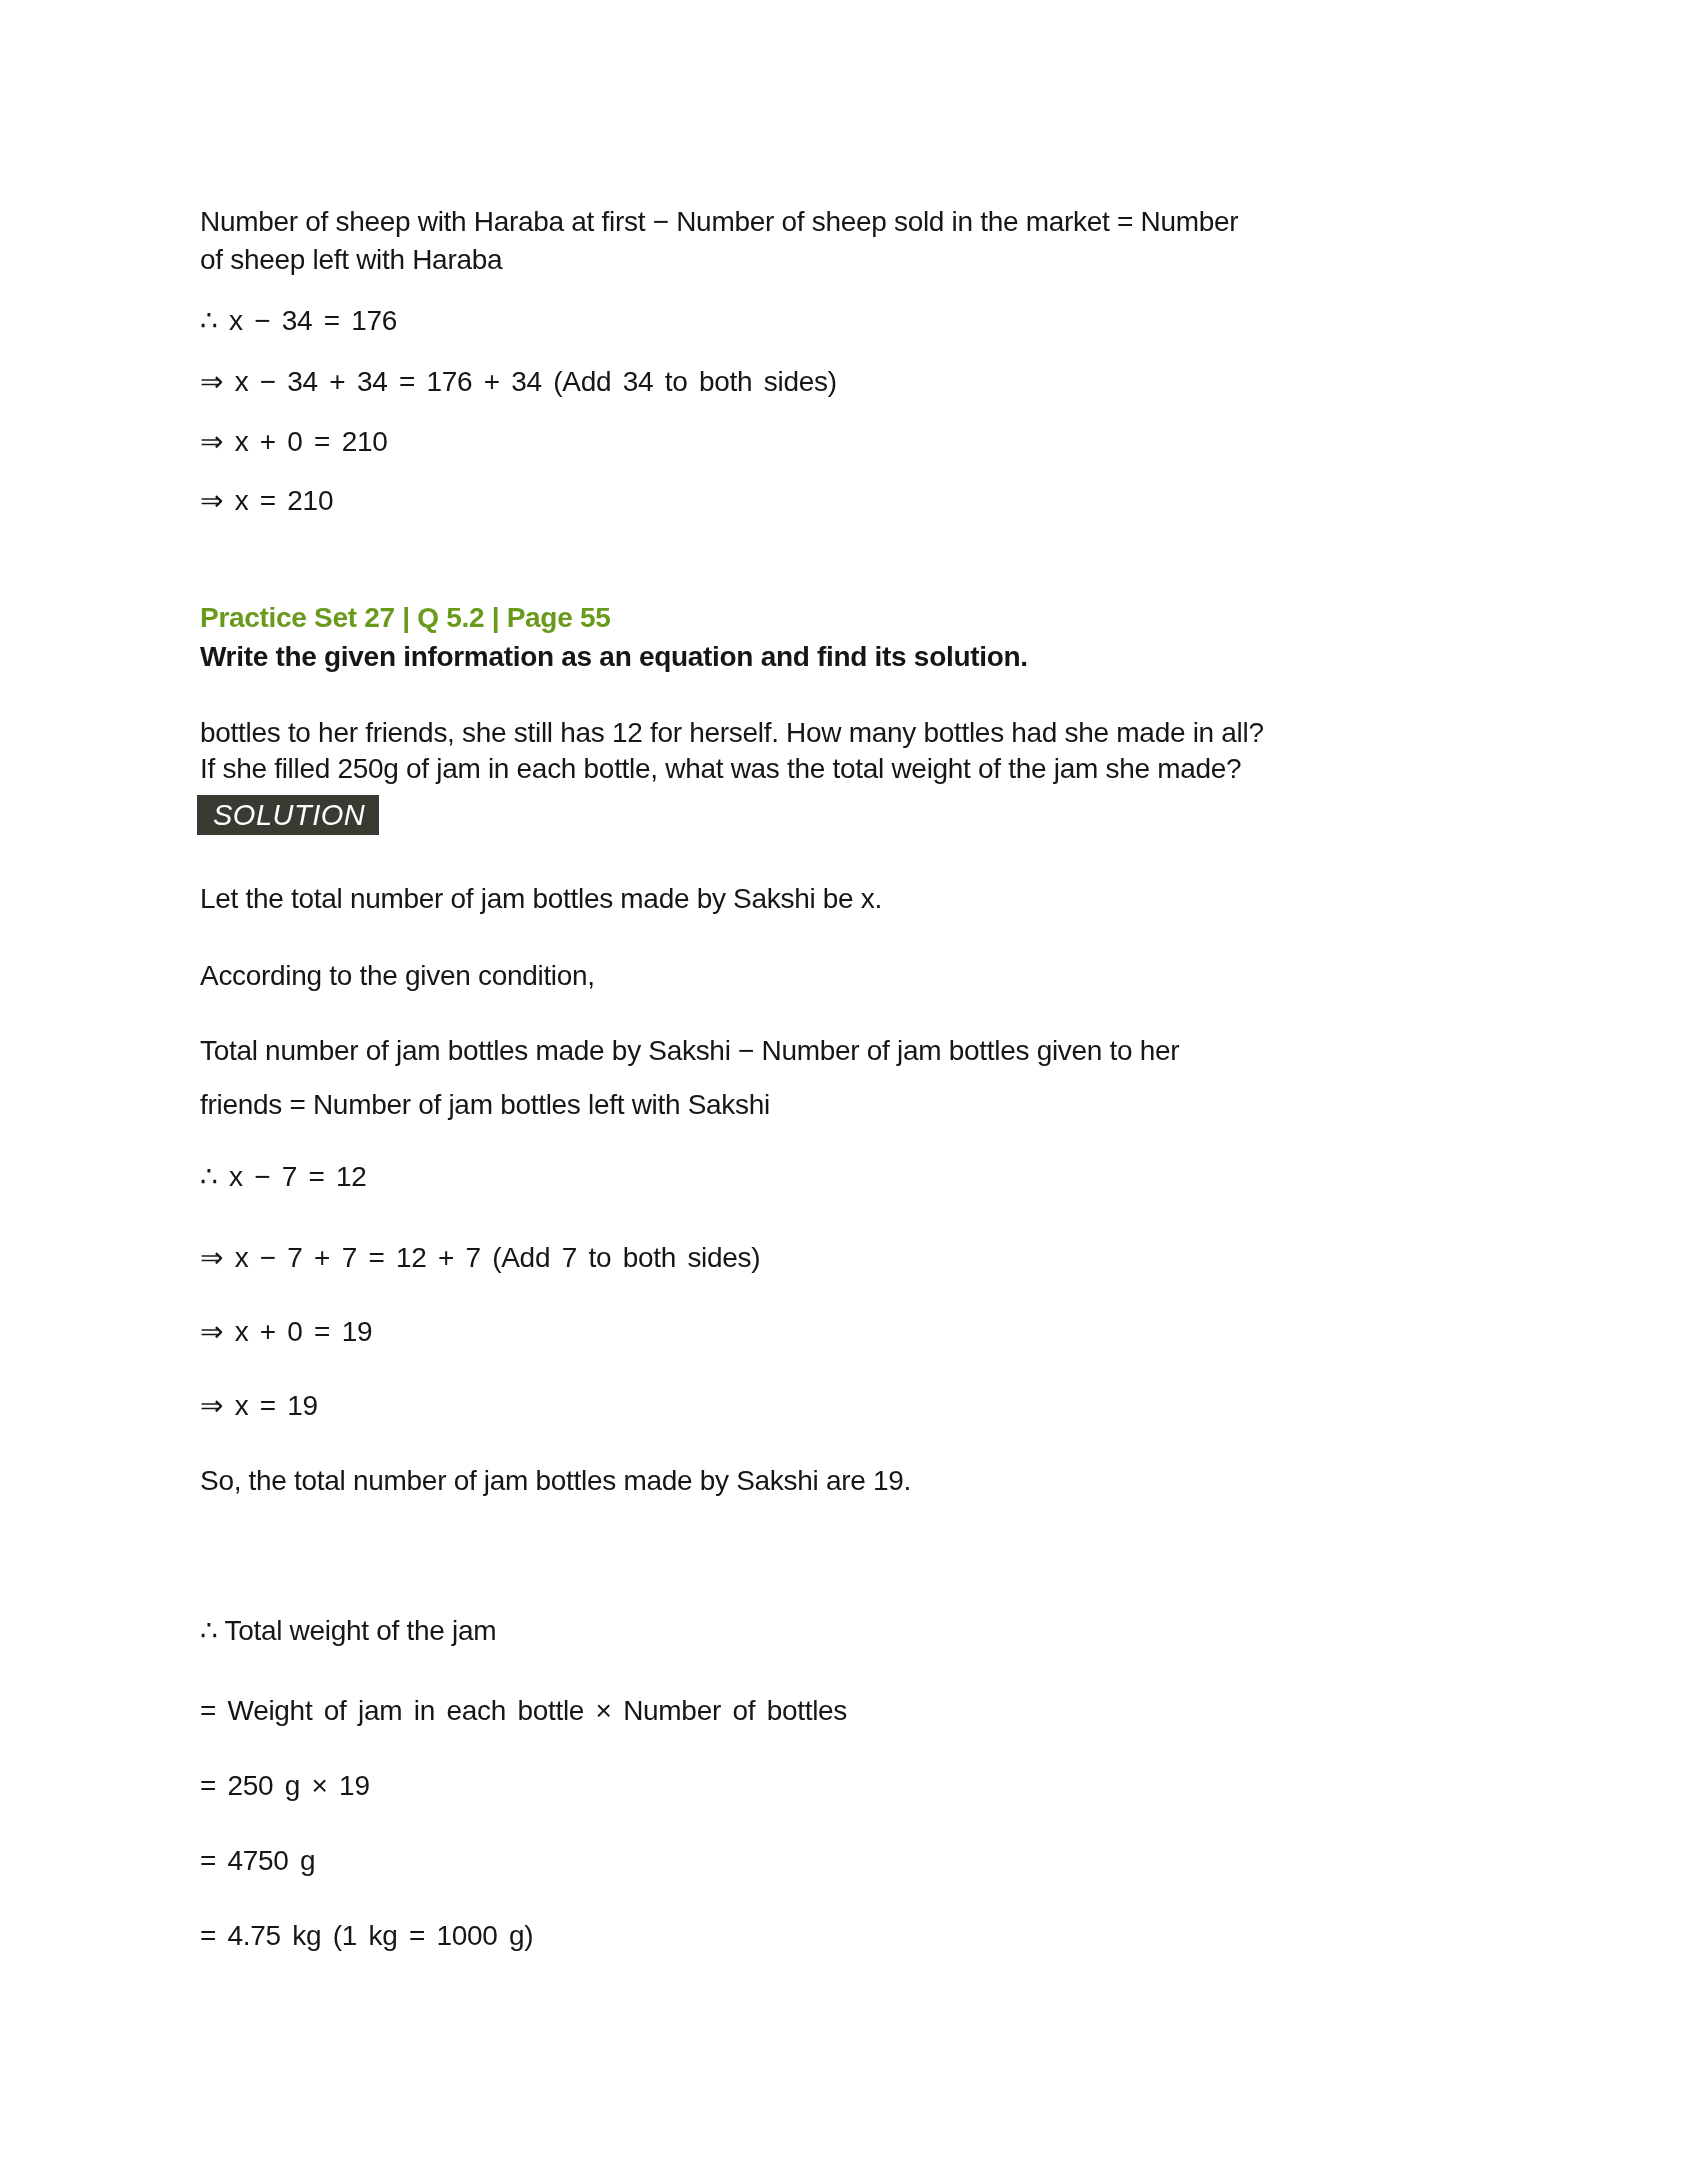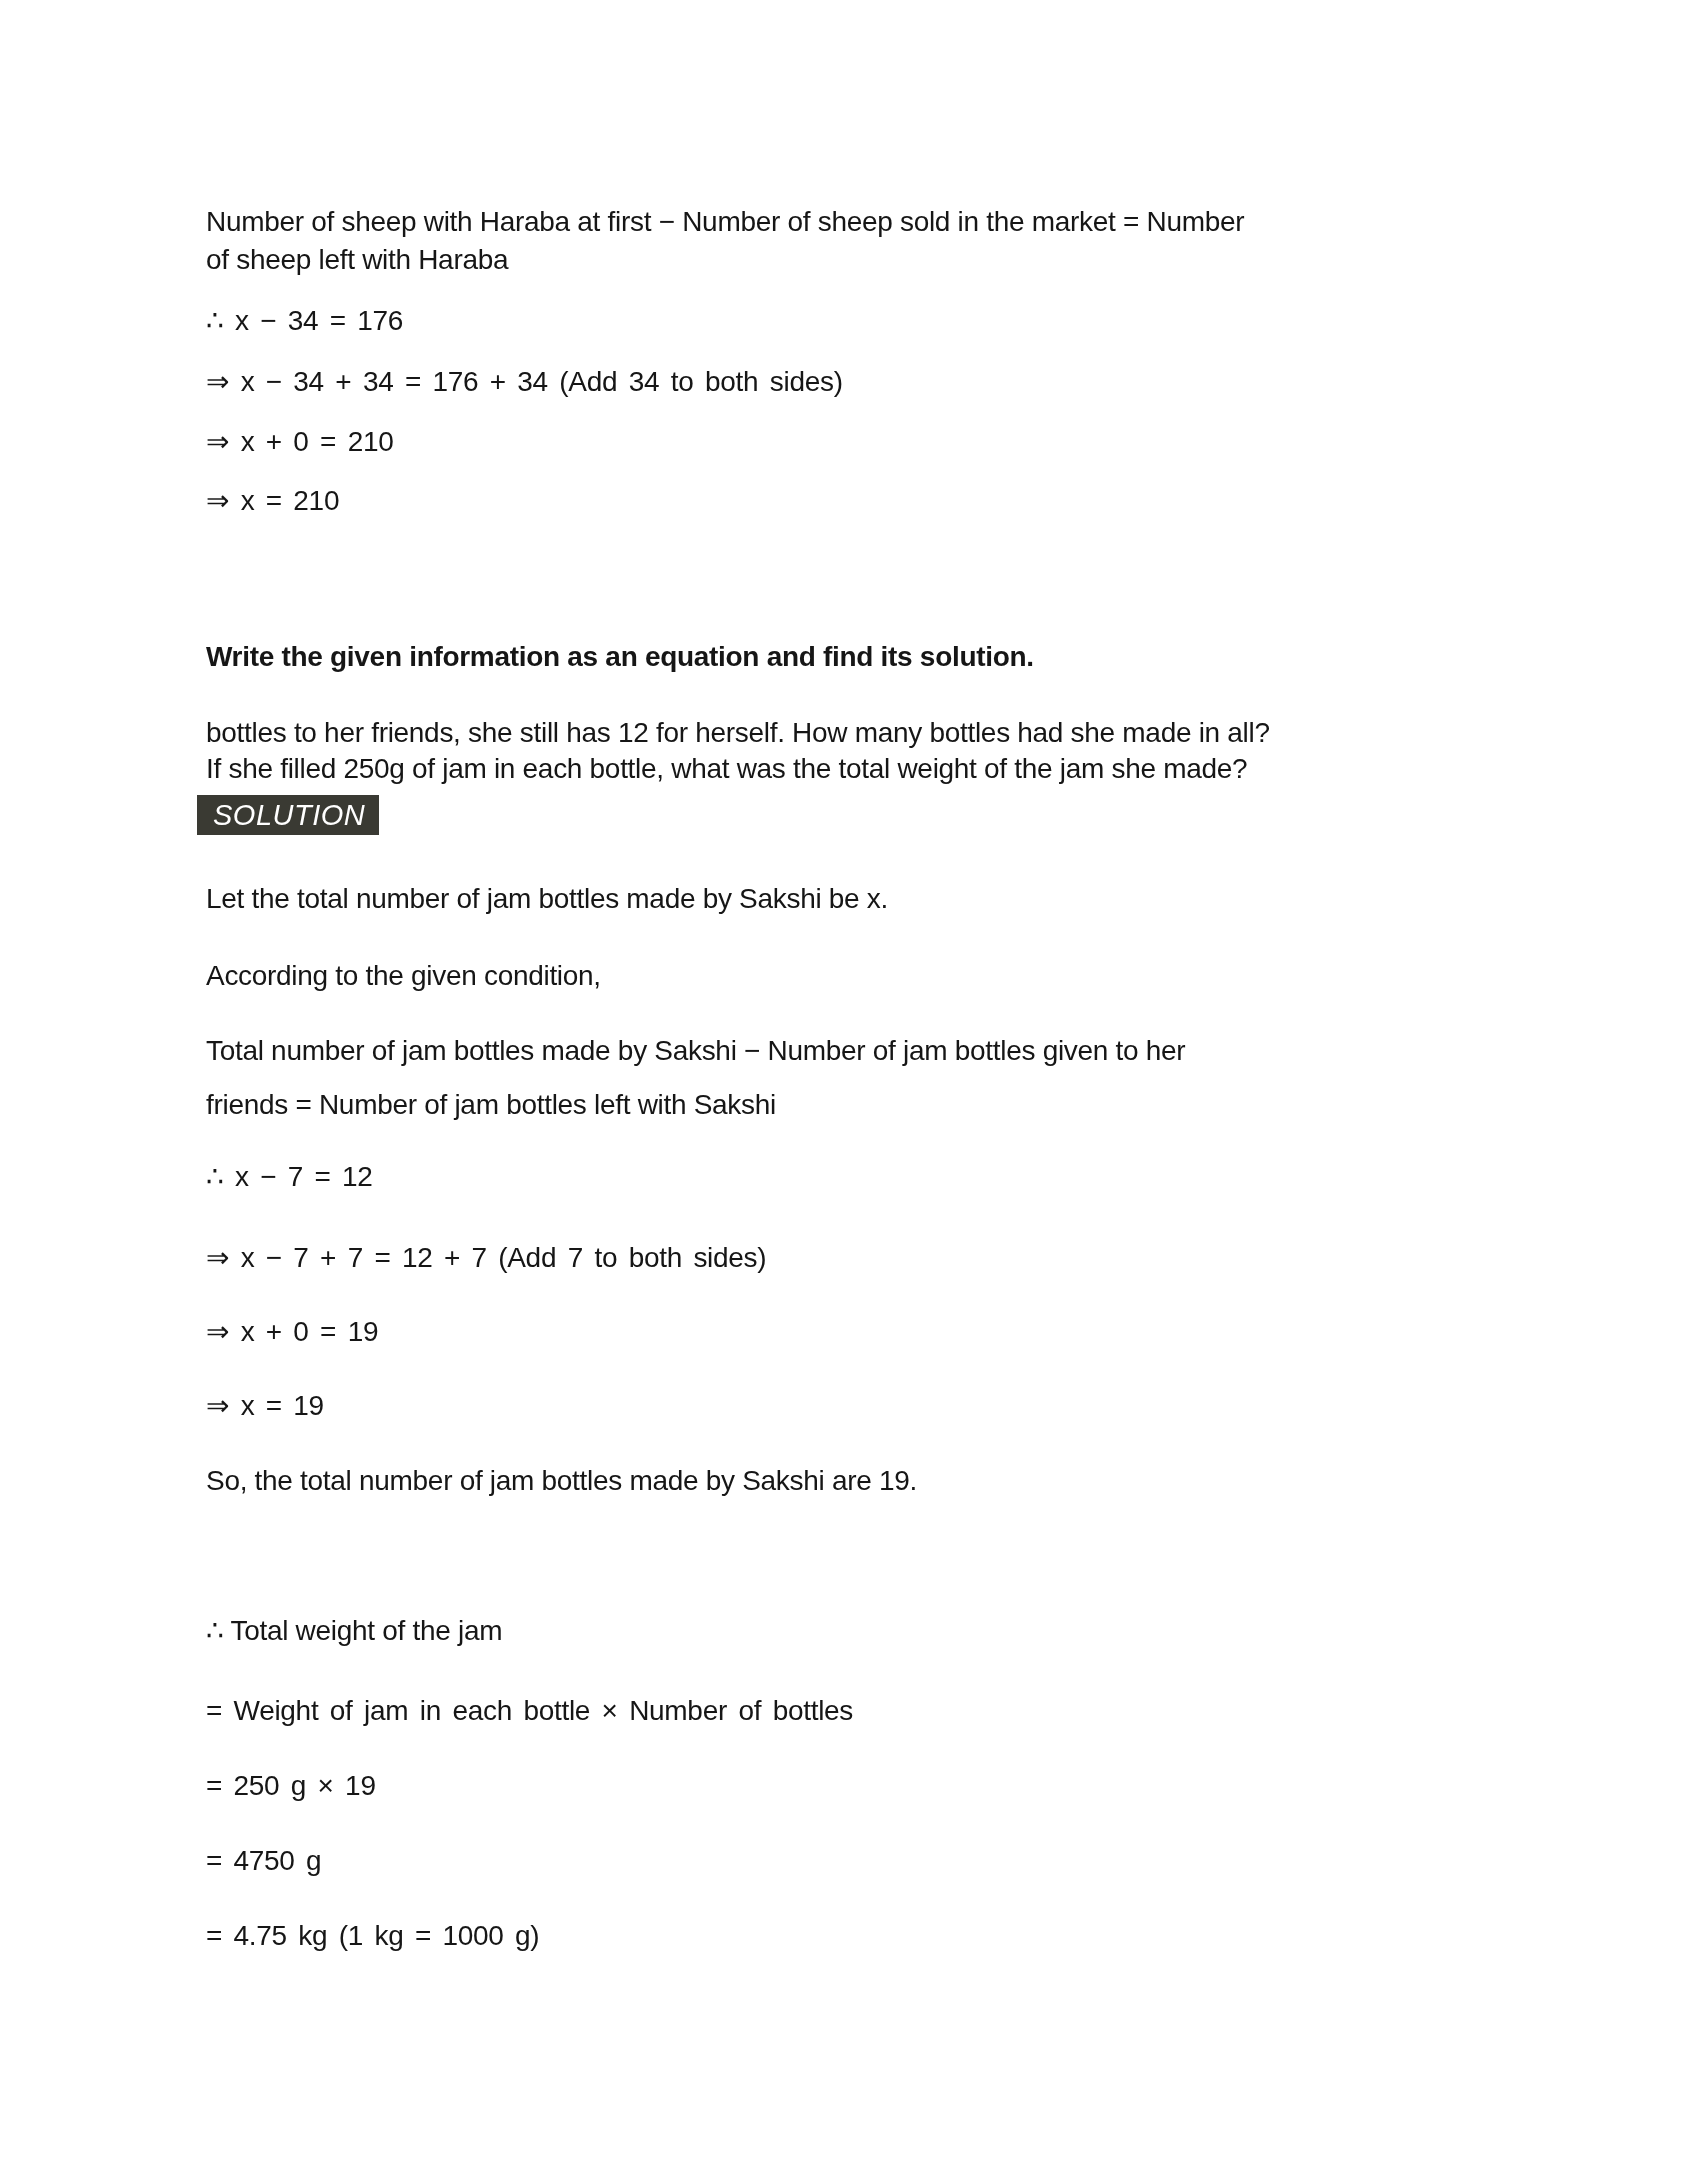--- a/index.html
+++ b/index.html
@@ -17,21 +17,20 @@
     overflow: hidden;
   }
   .line {
     position: absolute;
     left: 200px;
     font-size: 28px;
     line-height: 36px;
     white-space: nowrap;
     letter-spacing: -0.3px;
     color: #161616;
-    margin-left: 6px;
   }
   .eq {
     word-spacing: 4px;
   }
   .heading-green {
     color: #6a9a1b;
     font-weight: bold;
   }
   .bold {
     font-weight: bold;
@@ -57,20 +56,21 @@
 <div class="page">
 
   <div class="line" style="top:204px">Number of sheep with Haraba at first − Number of sheep sold in the market = Number</div>
   <div class="line" style="top:242px">of sheep left with Haraba</div>
 
   <div class="line eq" style="top:303px">∴ x − 34 = 176</div>
   <div class="line eq" style="top:364px">⇒ x − 34 + 34 = 176 + 34 (Add 34 to both sides)</div>
   <div class="line eq" style="top:424px">⇒ x + 0 = 210</div>
   <div class="line eq" style="top:483px">⇒ x = 210</div>
 
+  <div class="line heading-green" style="top:600px">Practice Set 27 | Q 5.2 | Page 55</div>
   <div class="line bold" style="top:639px">Write the given information as an equation and find its solution.</div>
   <div class="line" style="top:715px">bottles to her friends, she still has 12 for herself. How many bottles had she made in all?</div>
   <div class="line" style="top:751px">If she filled 250g of jam in each bottle, what was the total weight of the jam she made?</div>
 
   <div class="solution-badge">SOLUTION</div>
 
   <div class="line" style="top:881px">Let the total number of jam bottles made by Sakshi be x.</div>
   <div class="line" style="top:958px">According to the given condition,</div>
   <div class="line" style="top:1033px">Total number of jam bottles made by Sakshi − Number of jam bottles given to her</div>
   <div class="line" style="top:1087px">friends = Number of jam bottles left with Sakshi</div>

